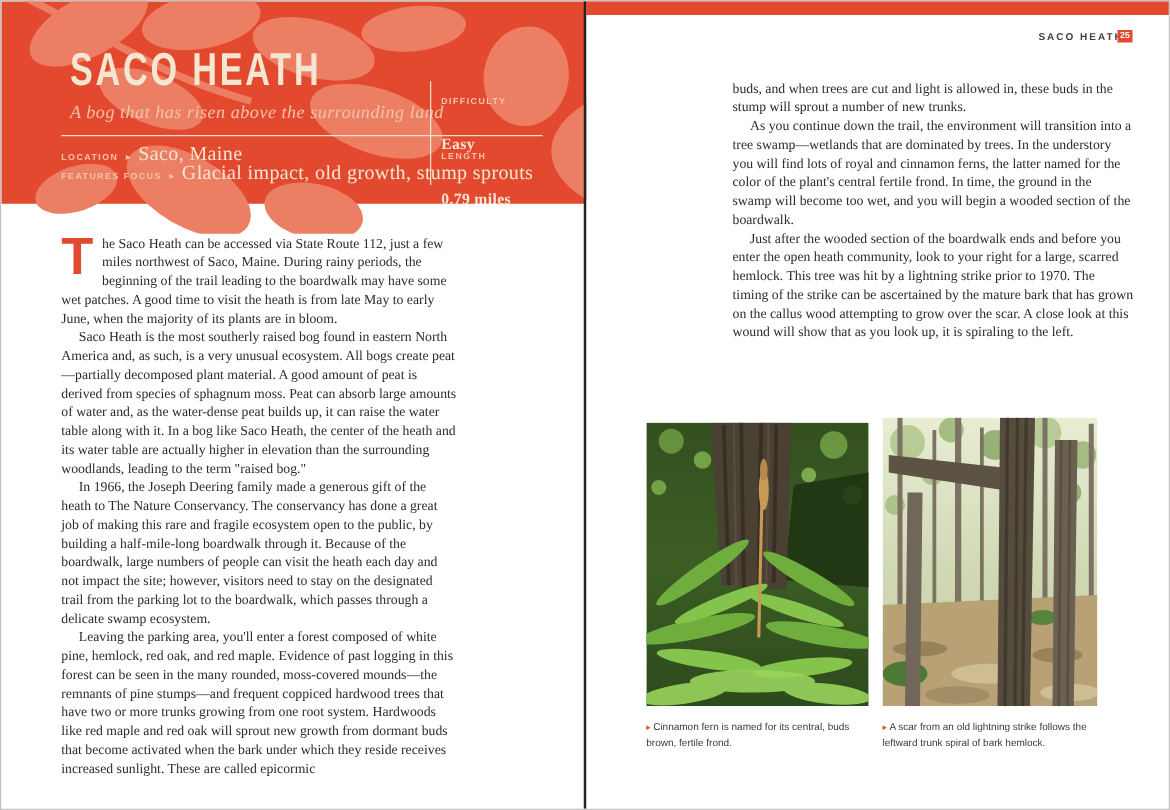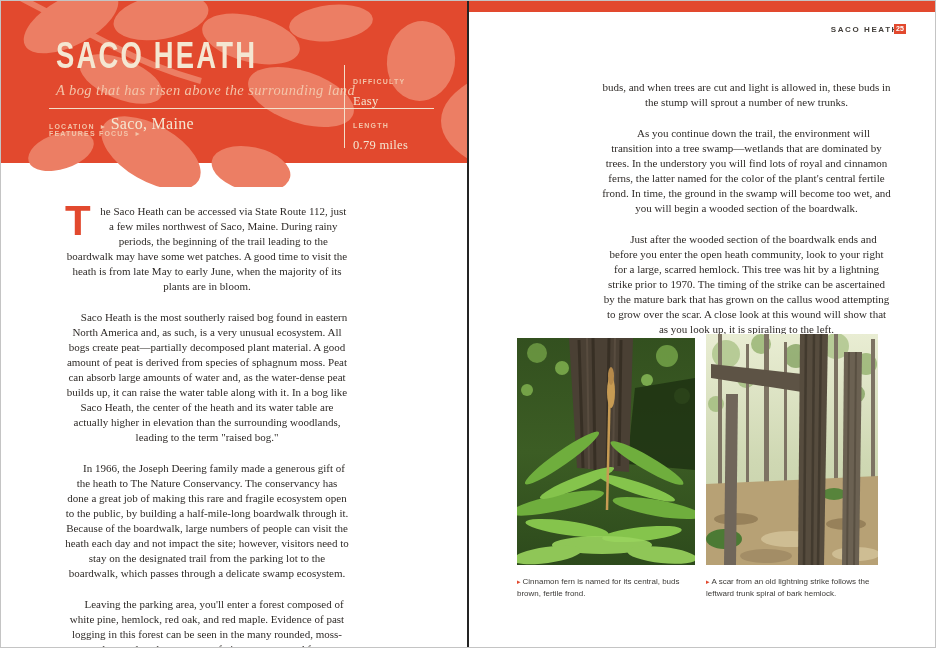--- a/index.html
+++ b/index.html
@@ -35,30 +35,30 @@
   .meta-label{
     font-family:"Liberation Sans", sans-serif; font-weight:700; font-size:7px;
     letter-spacing:1.2px; color:var(--peach);
   }
   .meta-value{font-family:"Liberation Serif", serif; font-size:16px; color:var(--cream); letter-spacing:0.3px;}
   .meta-bullet{font-size:8px; color:var(--peach); line-height:1;}
   .meta-row{position:absolute; z-index:2; display:flex; align-items:baseline; gap:6px; white-space:nowrap;}
   .row-location{left:48px; top:114px;}
   .row-features{left:48px; top:129px;}
   .stat{position:absolute; left:352px; z-index:2;}
-  .stat .meta-value{display:block; margin-top:6px; font-size:12.5px;}
+  .stat .meta-value{display:block; margin-top:20px; font-size:12.5px;font-weight:bold;}
   .stat-difficulty{top:69px;}
   .stat-length{top:113px;}
 
   
   .body-col{
     position:absolute; font-size:11px; line-height:15px; color:var(--ink);
     text-align:left; z-index:2;
   }
-  .body-col p{margin:16px; text-indent:14px;text-align:center;}
+  .body-col p{margin:0; text-indent:14px;}
   .body-col p:first-child{text-indent:0;}
   .body-left{left:48px; top:187px; width:316px;}
   .body-right{left:117px; top:63px; width:321px;}
   .dropcap{
     float:left; font-family:"Liberation Sans", sans-serif; font-weight:700;
     font-size:42px; line-height:30px; color:var(--accent);
     margin:2px 7px 0 0; letter-spacing:0;
   }
 
   
@@ -123,20 +123,21 @@
 
     <div class="meta-row row-location">
       <span class="meta-label">LOCATION</span>
       <span class="meta-bullet">▸</span>
       <span class="meta-value">Saco, Maine</span>
     </div>
 
     <div class="meta-row row-features">
       <span class="meta-label">FEATURES FOCUS</span>
       <span class="meta-bullet">▸</span>
+      <span class="meta-value">Glacial impact, old growth, stump sprouts</span>
     </div>
 
     <div class="stat stat-difficulty">
       <span class="meta-label">DIFFICULTY</span>
       <span class="meta-value">Easy</span>
     </div>
 
     <div class="stat stat-length">
       <span class="meta-label">LENGTH</span>
       <span class="meta-value">0.79 miles</span>

